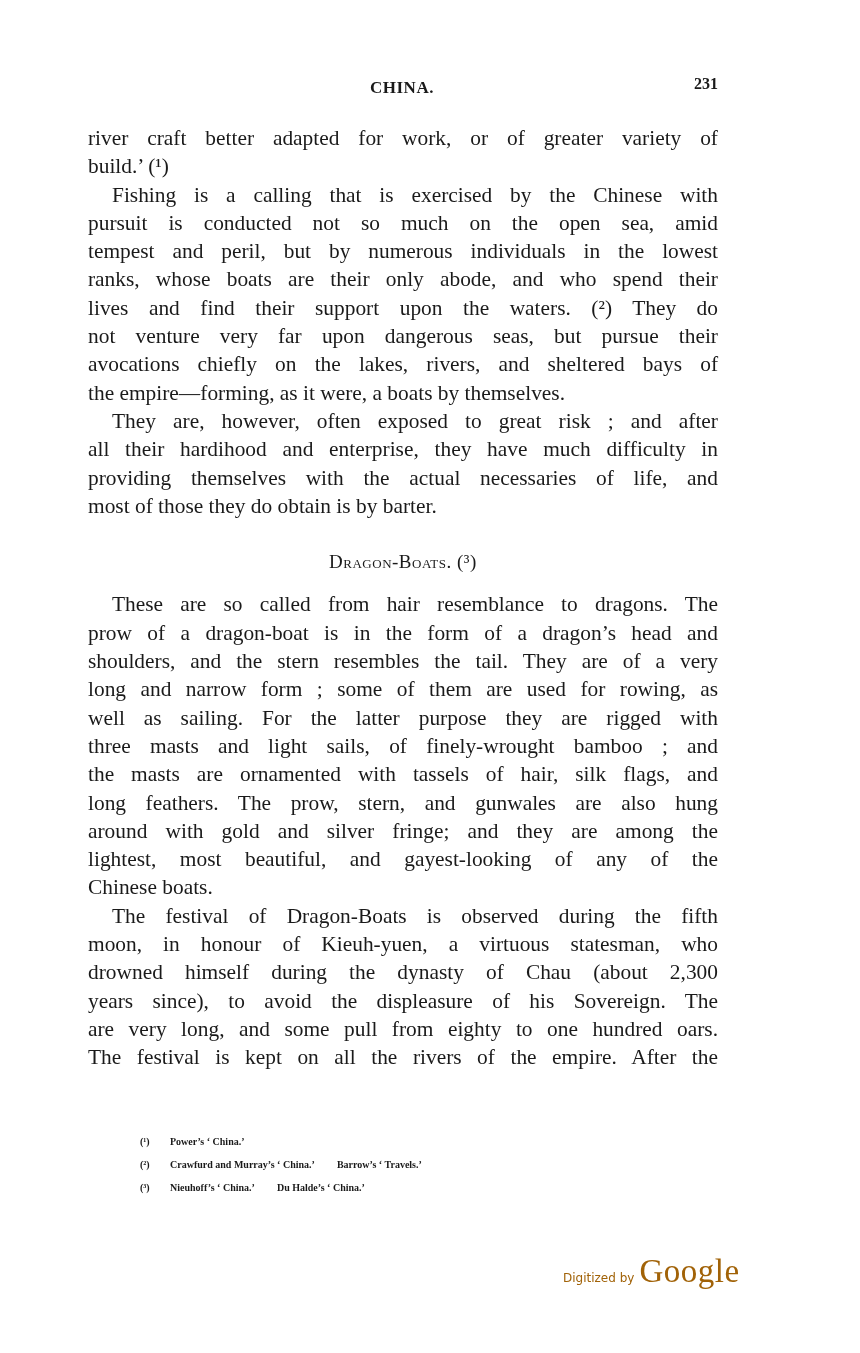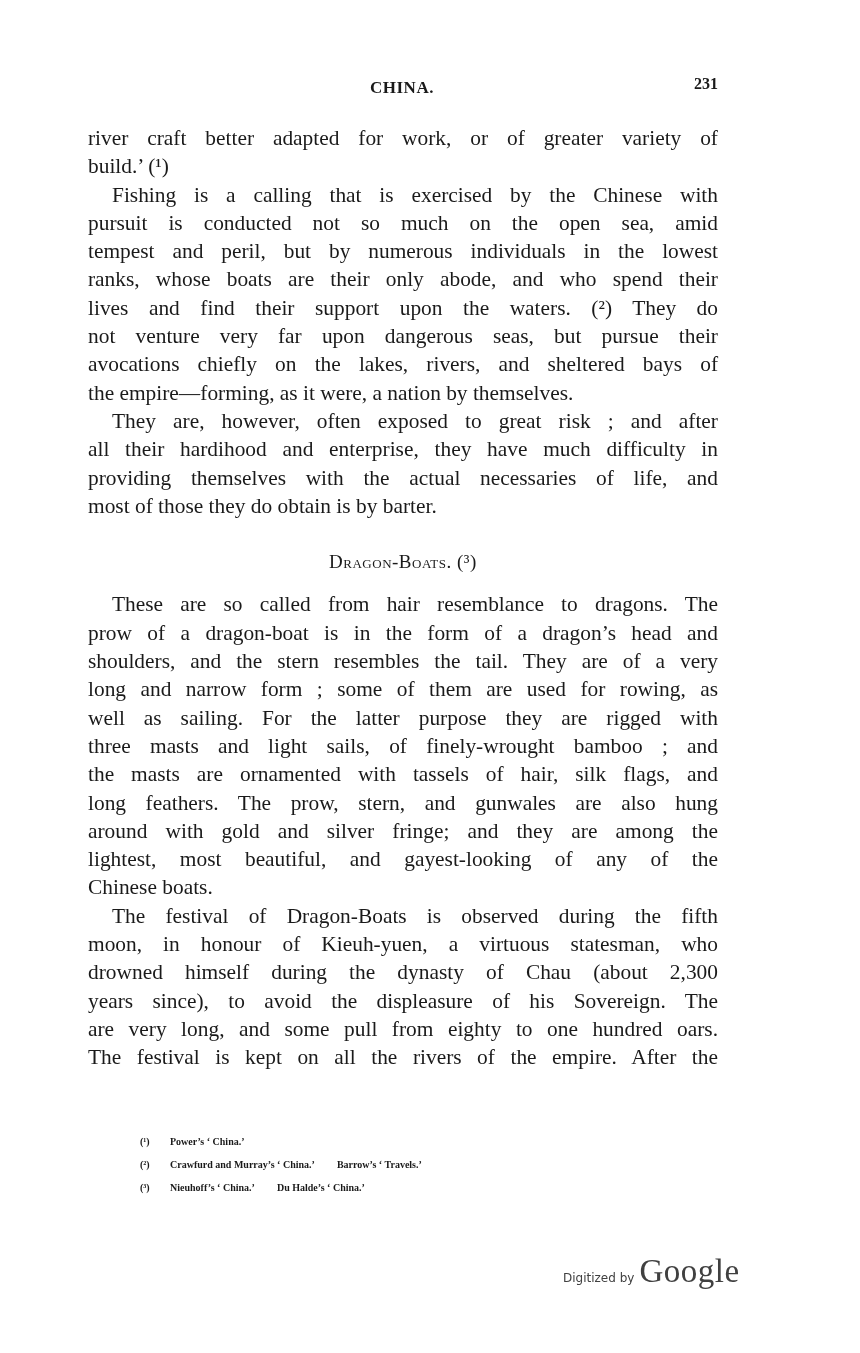--- a/index.html
+++ b/index.html
@@ -9,21 +9,21 @@
     .running-head { position: absolute; left: 282px; top: 0; font-size: 17px; font-weight: bold; letter-spacing: 0.5px; font-family: "Liberation Serif", serif; }
     .page-number { position: absolute; right: 0; top: -3px; font-size: 16px; font-weight: bold; font-family: "Liberation Serif", serif; }
     .body { position: absolute; left: 88px; top: 124px; width: 630px; font-family: "Liberation Serif", serif; font-size: 21.4px; line-height: 28.3px; }
     .line { white-space: nowrap; text-align: justify; text-align-last: justify; height: 28.3px; }
     .line.last { text-align-last: left; }
     .indent { padding-left: 24px; }
     .heading { text-align: center; margin: 28px 0 14px; font-size: 19px; letter-spacing: 0.5px; font-variant: small-caps; }
     .footnotes { position: absolute; left: 140px; top: 1130px; font-family: "Liberation Serif", serif; font-size: 10px; line-height: 23px; font-weight: bold; }
     .fn-mark { display: inline-block; width: 30px; }
     .fn-sep { display: inline-block; width: 22px; }
-    .watermark { position: absolute; left: 563px; top: 1253px; color: #404040; font-family: "DejaVu Sans", sans-serif; }
+    .watermark { position: absolute; left: 563px; top: 1253px; color: #a16207; font-family: "DejaVu Sans", sans-serif; }
     .wm-small { font-size: 12px; }
     .wm-brand { font-family: "Liberation Serif", serif; font-size: 33px; letter-spacing: 0.5px; }
   </style>
 </head>
 <body>
 
 <div class="page">
 
   <div class="header">
     <span class="running-head">CHINA.</span>
@@ -37,21 +37,21 @@
     </div>
 
     <div>
       <div class="line indent">Fishing is a calling that is exercised by the Chinese with</div>
       <div class="line">pursuit is conducted not so much on the open sea, amid</div>
       <div class="line">tempest and peril, but by numerous individuals in the lowest</div>
       <div class="line">ranks, whose boats are their only abode, and who spend their</div>
       <div class="line">lives and find their support upon the waters. (²) They do</div>
       <div class="line">not venture very far upon dangerous seas, but pursue their</div>
       <div class="line">avocations chiefly on the lakes, rivers, and sheltered bays of</div>
-      <div class="line last">the empire—forming, as it were, a nation by themselves.</div>
+      <div class="line last">the empire—forming, as it were, a boats by themselves.</div>
     </div>
 
     <div>
       <div class="line indent">They are, however, often exposed to great risk ; and after</div>
       <div class="line">all their hardihood and enterprise, they have much difficulty in</div>
       <div class="line">providing themselves with the actual necessaries of life, and</div>
       <div class="line last">most of those they do obtain is by barter.</div>
     </div>
 
     <div class="heading">Dragon-Boats. (³)</div>

